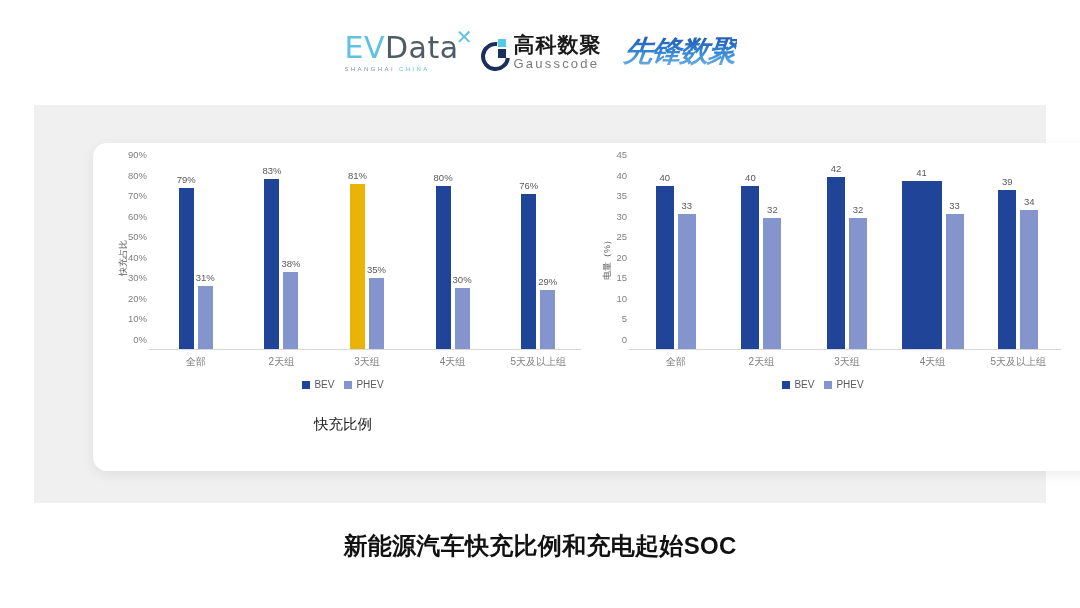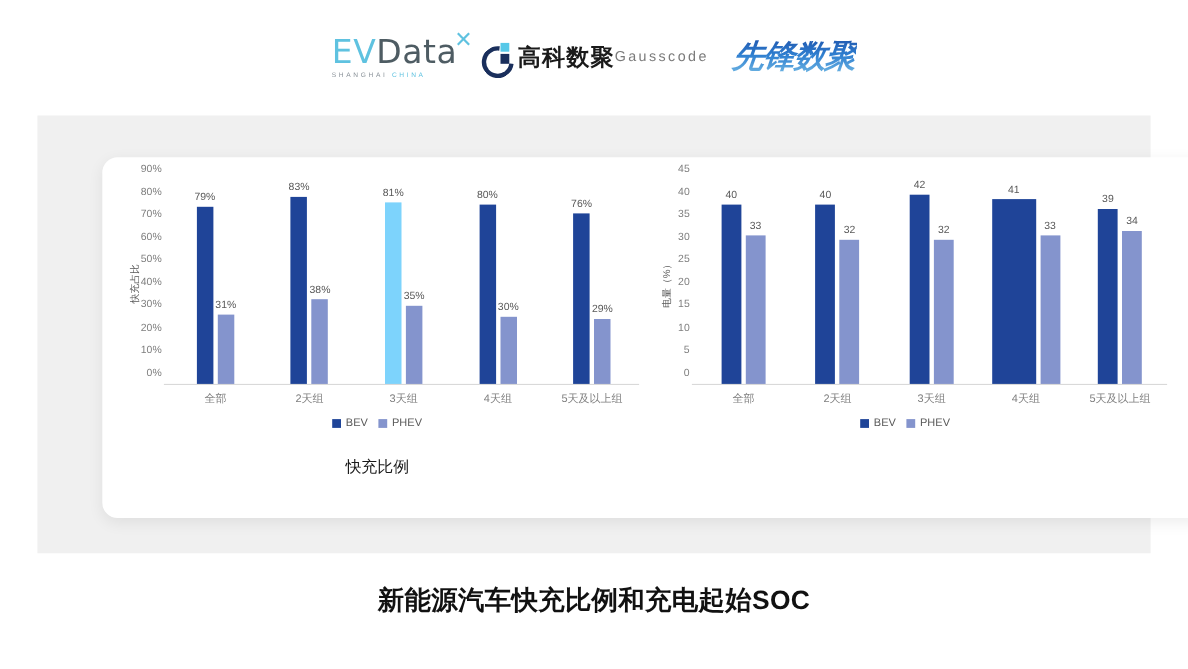--- a/index.html
+++ b/index.html
@@ -38,21 +38,21 @@
     position:absolute;left:0;top:3px;width:21px;height:21px;border-radius:50%;
     border:4px solid #1a2f5c;border-right-color:transparent;
     transform:rotate(-38deg);
   }
   .gauss-mark .sq{
     position:absolute;right:1px;top:0px;width:8px;height:8px;background:#56c8e8;
   }
   .gauss-mark .sq2{
     position:absolute;right:1px;top:10px;width:8px;height:9px;background:#1a2f5c;
   }
-  .logo-gauss .txt{display:flex;flex-direction:row;line-height:1;}
+  .logo-gauss .txt{display:flex;flex-direction:column;line-height:1;}
   .logo-gauss .cn{font-size:21px;font-weight:700;color:#1a1a1a;letter-spacing:1px;}
   .logo-gauss .en{font-size:13px;color:#7a7a7a;letter-spacing:2.2px;margin-top:2px;}
 
   .logo-xianfeng{
     font-size:29px;font-weight:700;font-style:italic;letter-spacing:-1px;
     background:linear-gradient(180deg,#1d4fa8 0%,#2f7fd0 45%,#7fc4e8 100%);
     -webkit-background-clip:text;background-clip:text;color:transparent;
     text-shadow:0 0 0 rgba(0,0,0,0);
     transform:skewX(-6deg);
   }
@@ -190,21 +190,21 @@
           </div>
           <div class="group">
             <div class="bar bev" style="height: 92.2222%; width: 15px; background: rgb(31, 68, 152);">
               <span class="val">83%</span>
             </div>
             <div class="bar phev" style="height: 42.2222%; width: 15px; background: rgb(132, 148, 205);">
               <span class="val">38%</span>
             </div>
           </div>
           <div class="group">
-            <div class="bar bev" style="height: 90%; width: 15px; background: #7dd3fc;">
+            <div class="bar bev" style="height: 90%; width: 15px; background: #eab308;">
               <span class="val">81%</span>
             </div>
             <div class="bar phev" style="height: 38.8889%; width: 15px; background: rgb(132, 148, 205);">
               <span class="val">35%</span>
             </div>
           </div>
           <div class="group">
             <div class="bar bev" style="height: 88.8889%; width: 15px; background: rgb(31, 68, 152);">
               <span class="val">80%</span>
             </div>

